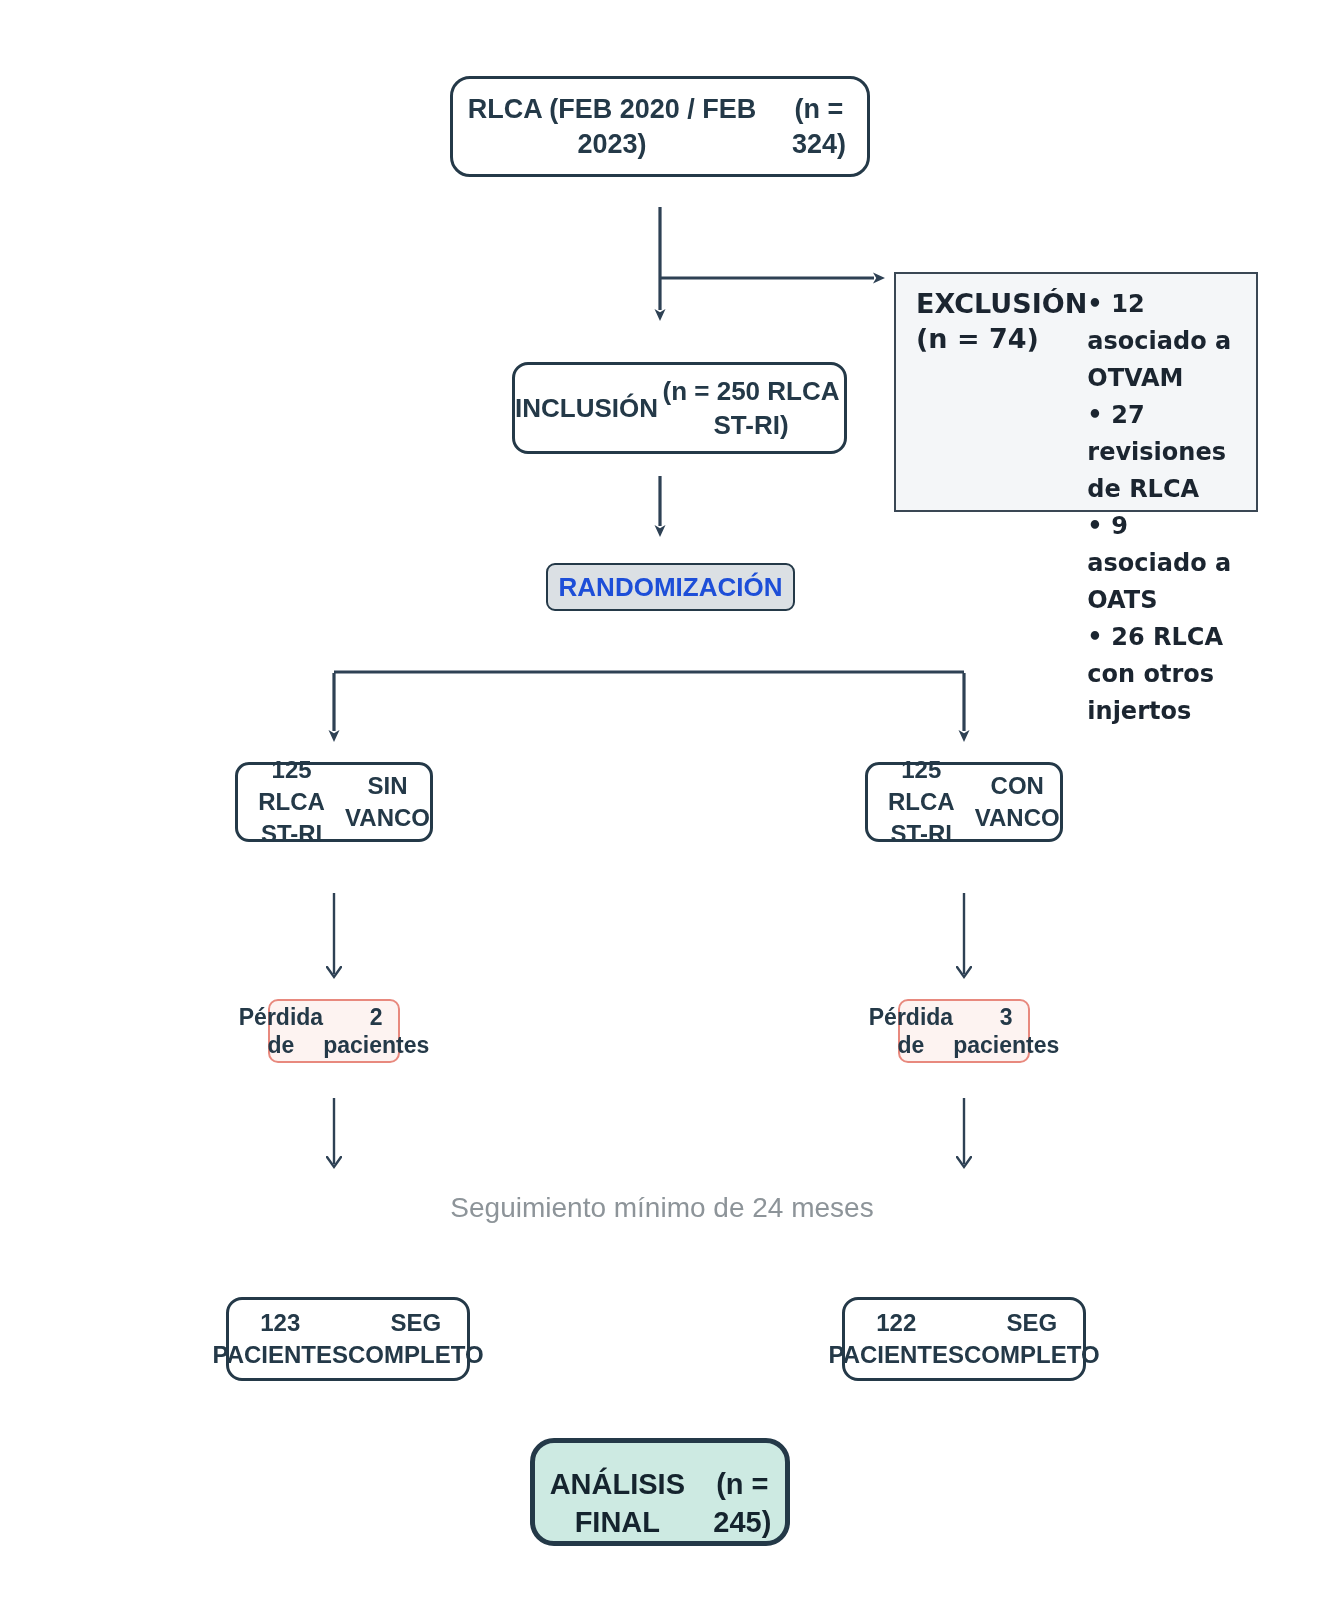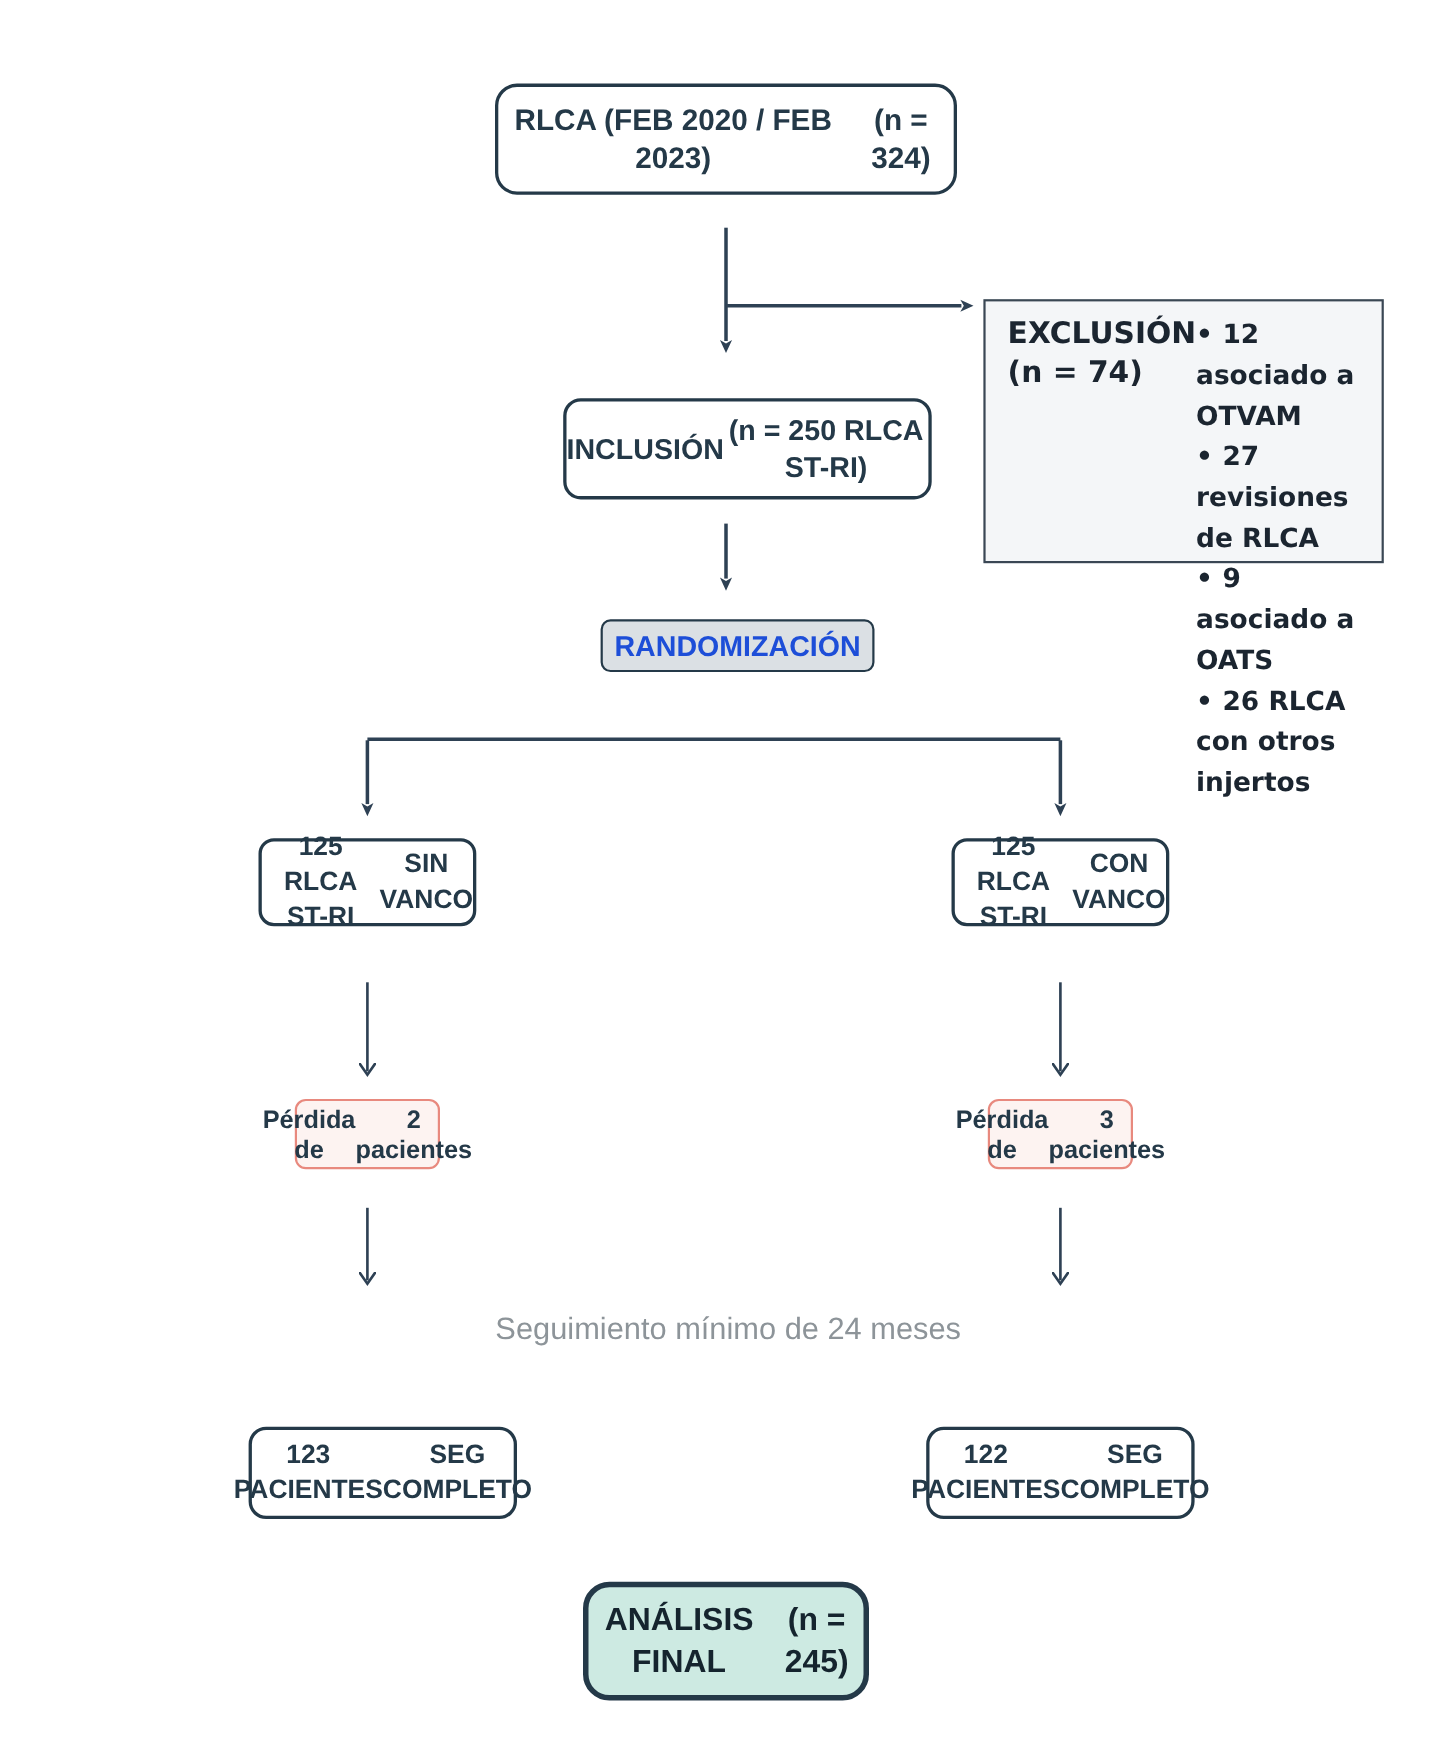--- a/index.html
+++ b/index.html
@@ -57,21 +57,21 @@
   }
   
   #node-complete-sin,#node-complete-con{width:244px;height:84px;border-radius:16px;font-size:24px;line-height:32px;}
   #node-complete-sin{left:226px;top:1297px;}
   #node-complete-con{left:826px;top:1297px;margin-left:16px;}
   
   #node-final{
     left:530px;top:1438px;width:260px;height:108px;border-radius:24px;
     border:5px solid var(--c-navy,#243948);
     background:var(--c-final-fill,#cdeae2);color:#15242e;
-    font-size:29px;line-height:38px;
+    font-size:29px;line-height:38px;align-items:flex-end;
   }
 </style>
 </head>
 <body>
 
 <div class="canvas">
 
   <svg class="connectors" viewBox="0 0 1324 1600" xmlns="http://www.w3.org/2000/svg">
     <defs>
       <marker id="mBig" viewBox="0 0 14 14" markerWidth="14" markerHeight="14" markerUnits="userSpaceOnUse" refX="2" refY="7" orient="auto">

